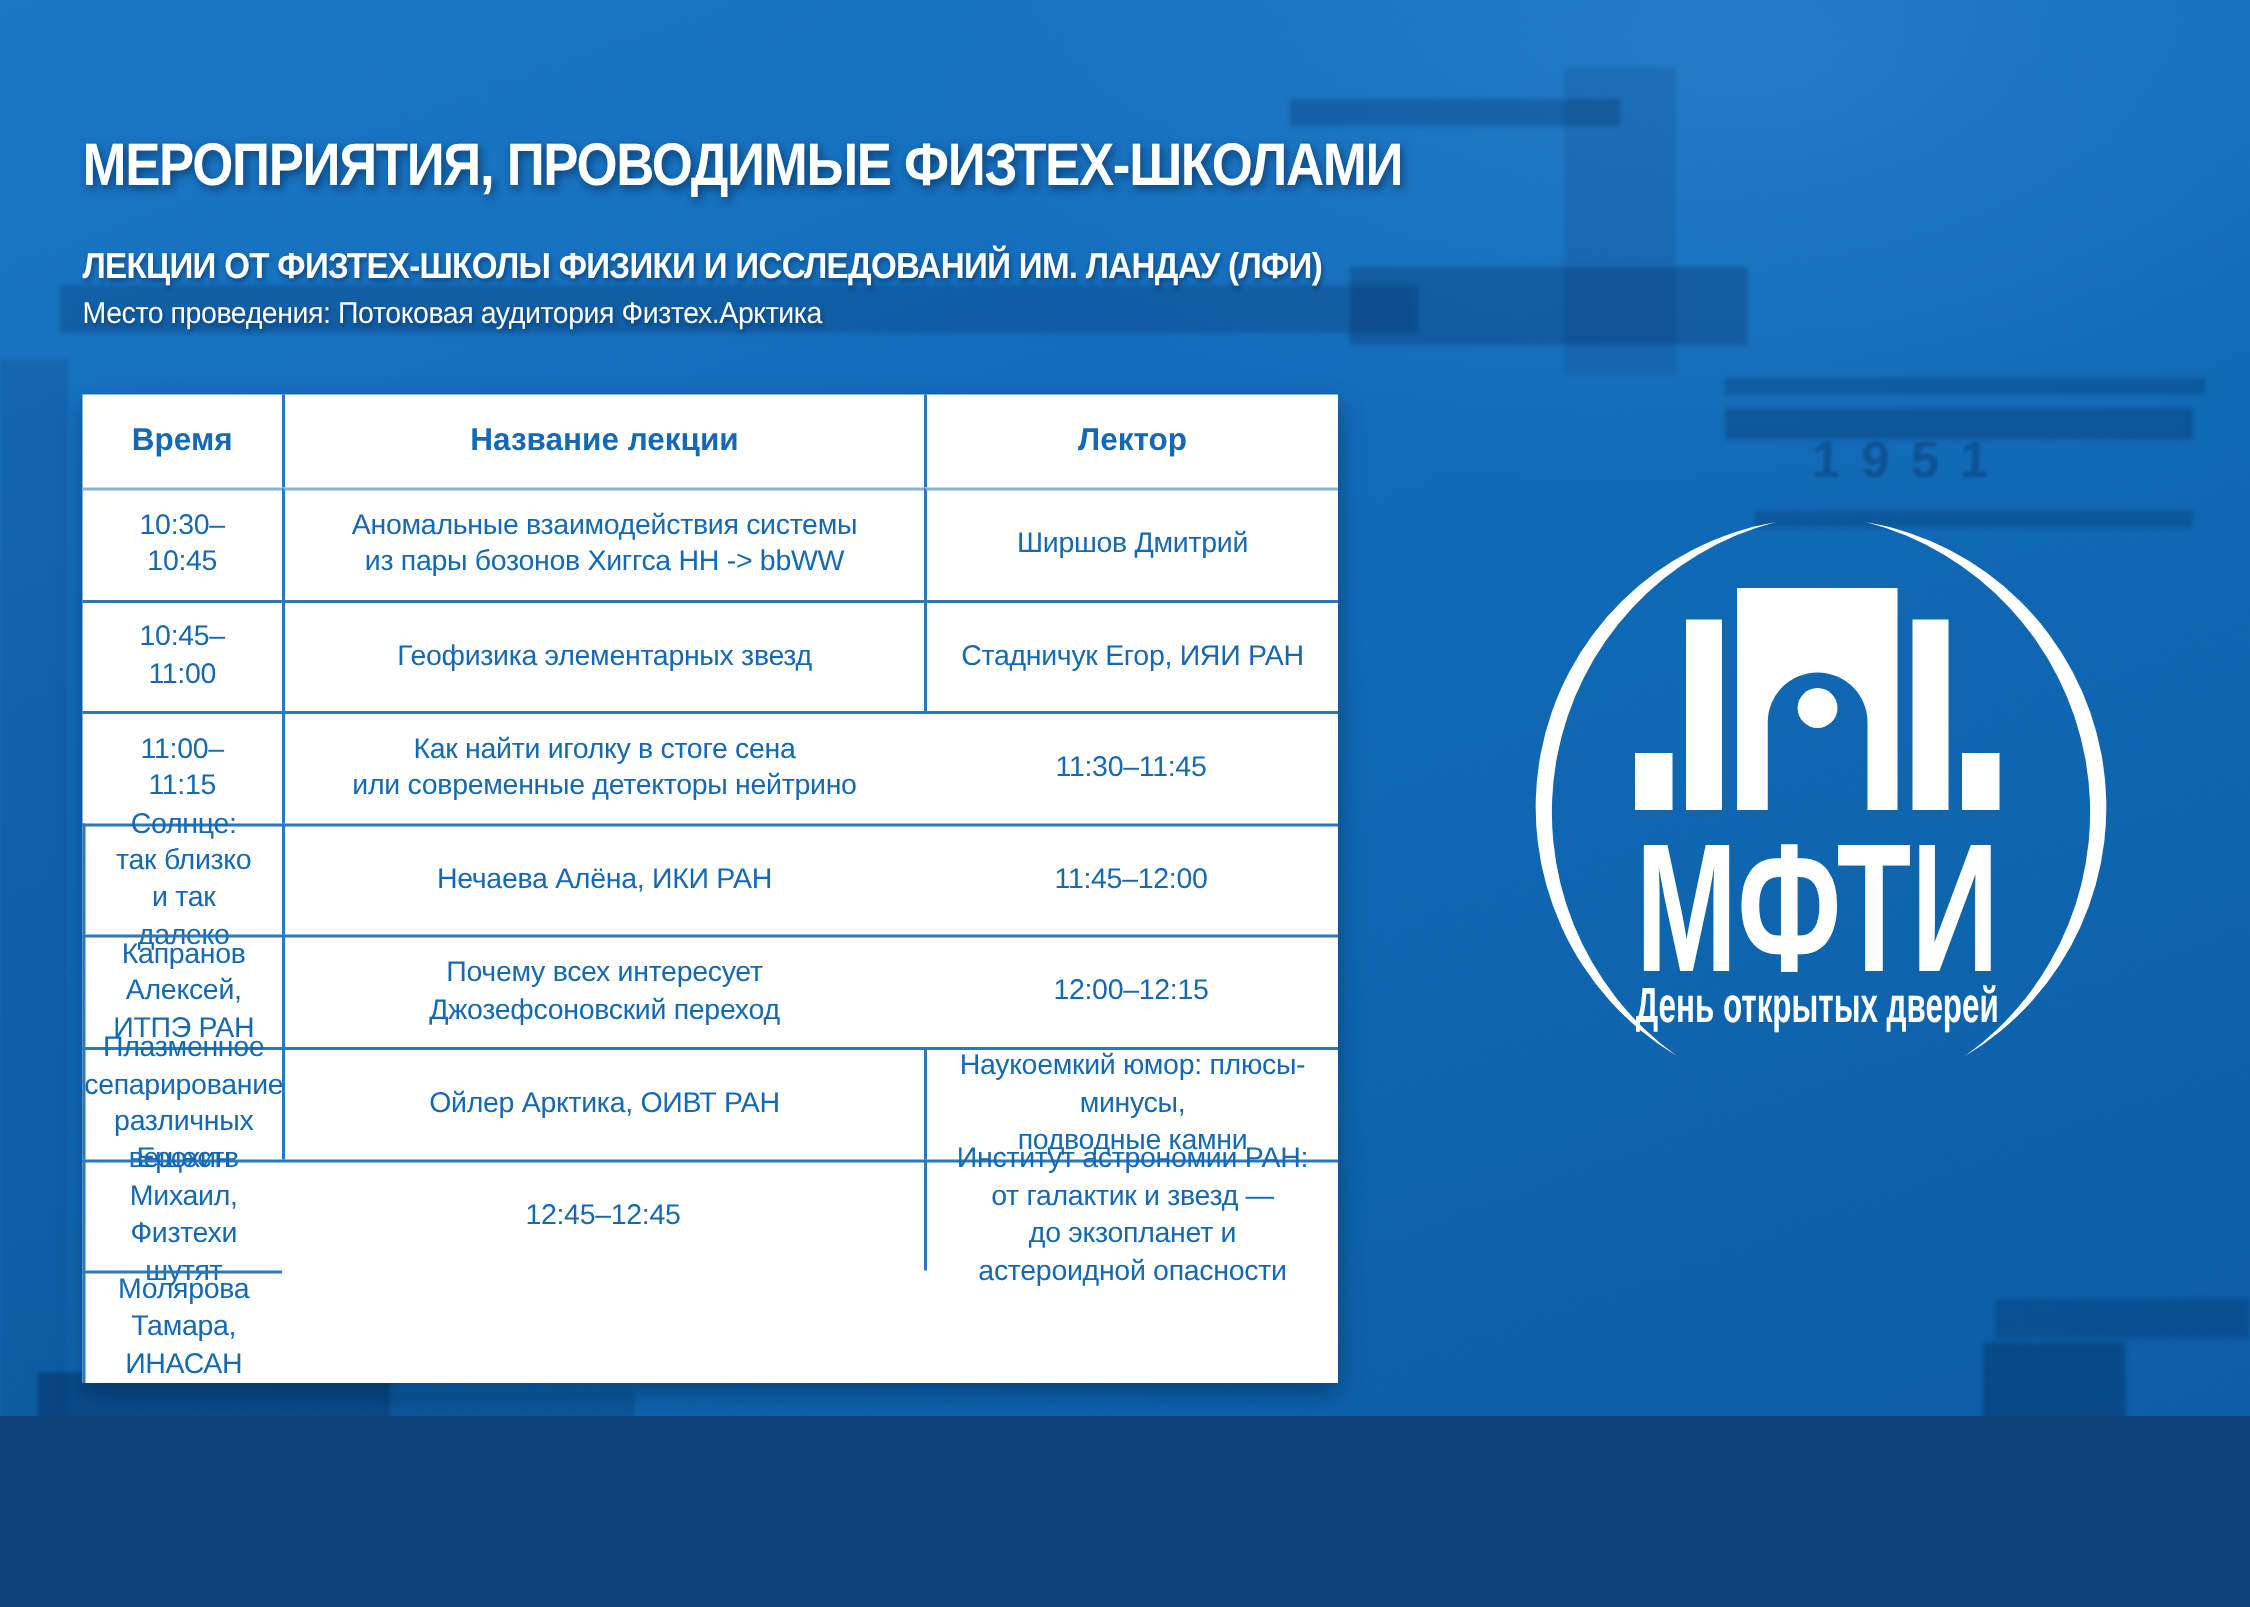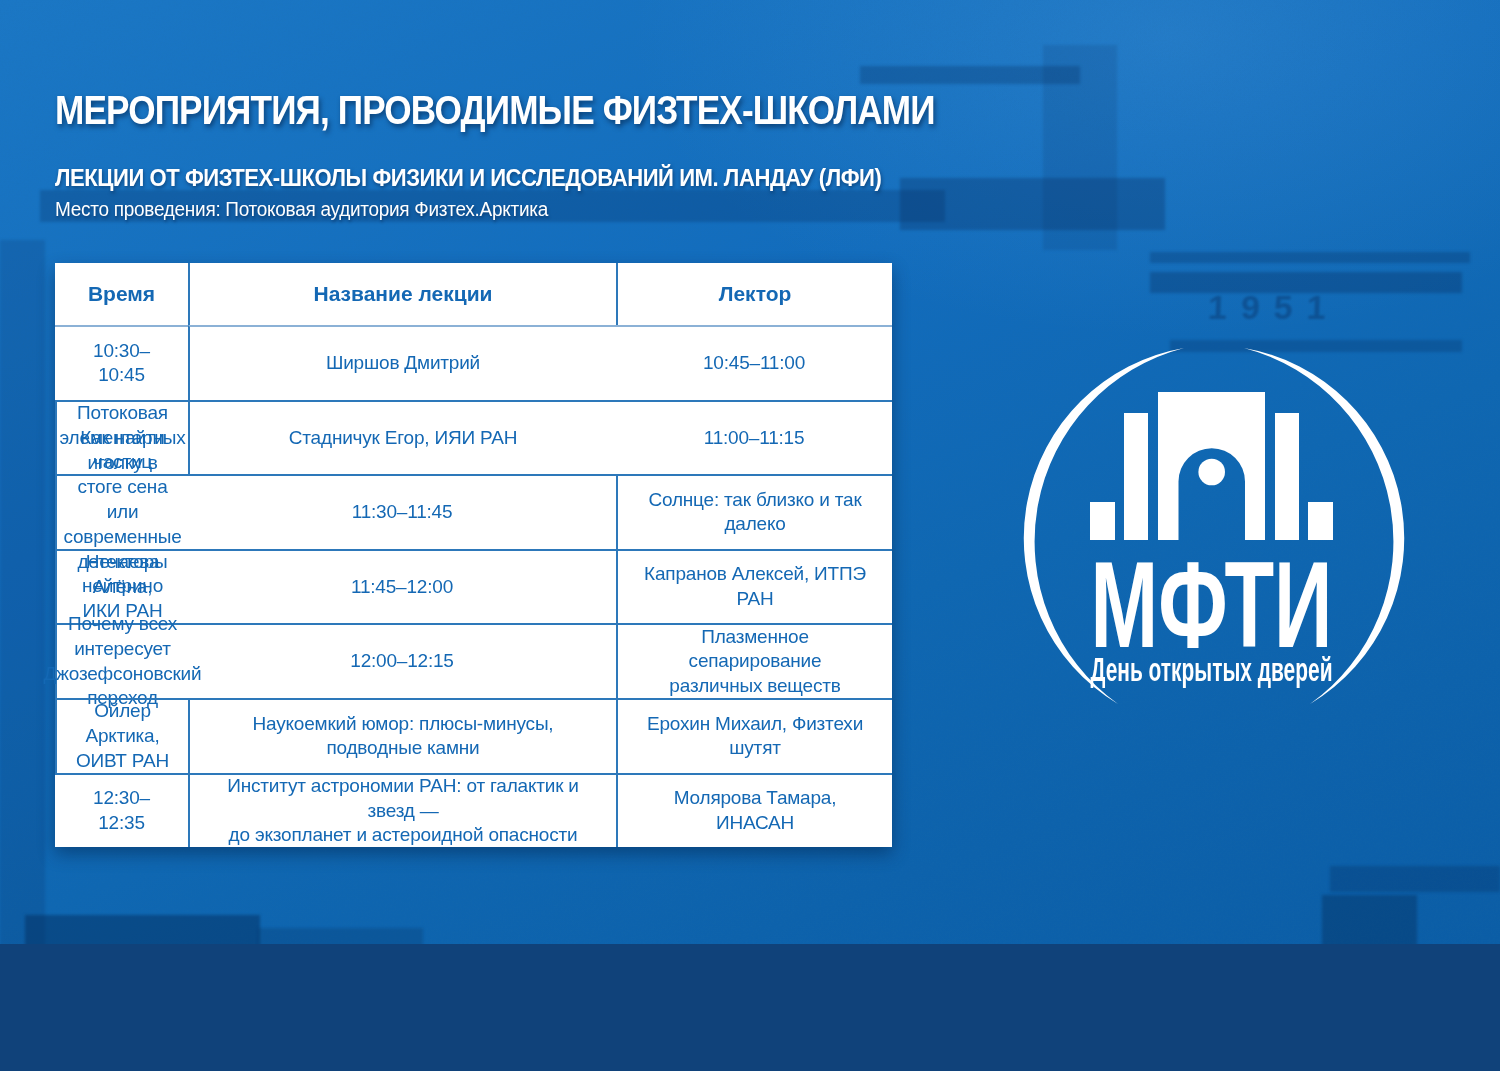--- a/index.html
+++ b/index.html
@@ -92,24 +92,26 @@
   <h1 class="hdr-title">МЕРОПРИЯТИЯ, ПРОВОДИМЫЕ ФИЗТЕХ-ШКОЛАМИ</h1>
   <div class="hdr-sub">ЛЕКЦИИ ОТ ФИЗТЕХ-ШКОЛЫ ФИЗИКИ И ИССЛЕДОВАНИЙ ИМ. ЛАНДАУ (ЛФИ)</div>
   <div class="hdr-loc">Место проведения: Потоковая аудитория Физтех.Арктика</div>
 
   <div class="schedule">
     <div class="cell head c1">Время</div>
     <div class="cell head c2">Название лекции</div>
     <div class="cell head c3">Лектор</div>
 
     <div class="cell c1">10:30–10:45</div>
+    <div class="cell c2">Аномальные взаимодействия системы
+из пары бозонов Хиггса HH -&gt; bbWW</div>
     <div class="cell c3">Ширшов Дмитрий</div>
 
     <div class="cell c1">10:45–11:00</div>
-    <div class="cell c2">Потоковая элементарных частиц</div>
+    <div class="cell c2">Геофизика элементарных звезд</div>
     <div class="cell c3">Стадничук Егор, ИЯИ РАН</div>
 
     <div class="cell c1">11:00–11:15</div>
     <div class="cell c2">Как найти иголку в стоге сена
 или современные детекторы нейтрино</div>
 
     <div class="cell c1">11:30–11:45</div>
     <div class="cell c2">Солнце: так близко и так далеко</div>
     <div class="cell c3">Нечаева Алёна, ИКИ РАН</div>
 
@@ -120,21 +122,21 @@
 
     <div class="cell c1">12:00–12:15</div>
     <div class="cell c2">Плазменное сепарирование
 различных веществ</div>
     <div class="cell c3">Ойлер Арктика, ОИВТ РАН</div>
 
     <div class="cell c2">Наукоемкий юмор: плюсы-минусы,
 подводные камни</div>
     <div class="cell c3">Ерохин Михаил, Физтехи шутят</div>
 
-    <div class="cell c1">12:30–12:35</div>
+    <div class="cell c1">12:45–12:45</div>
     <div class="cell c2">Институт астрономии РАН: от галактик и звезд —
 до экзопланет и астероидной опасности</div>
     <div class="cell c3">Молярова Тамара, ИНАСАН</div>
   </div>
 
   <svg class="logo" viewBox="0 0 400 390" xmlns="http://www.w3.org/2000/svg">
 
     <path fill="#fff" d="M230 4 A193 193 0 0 1 296 360 A200 200 0 0 0 230 4 Z"></path>
     <path fill="#fff" d="M170 4 A193 193 0 0 0 104 360 A200 200 0 0 1 170 4 Z"></path>
 

